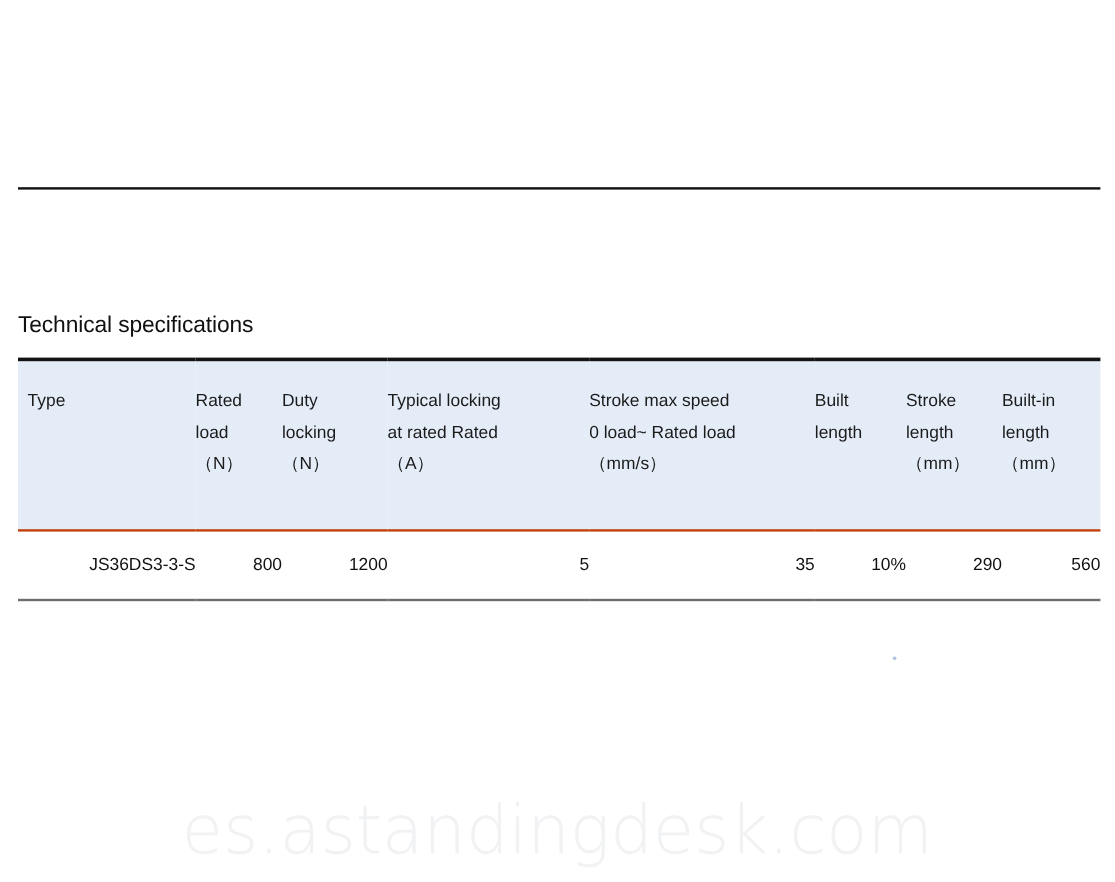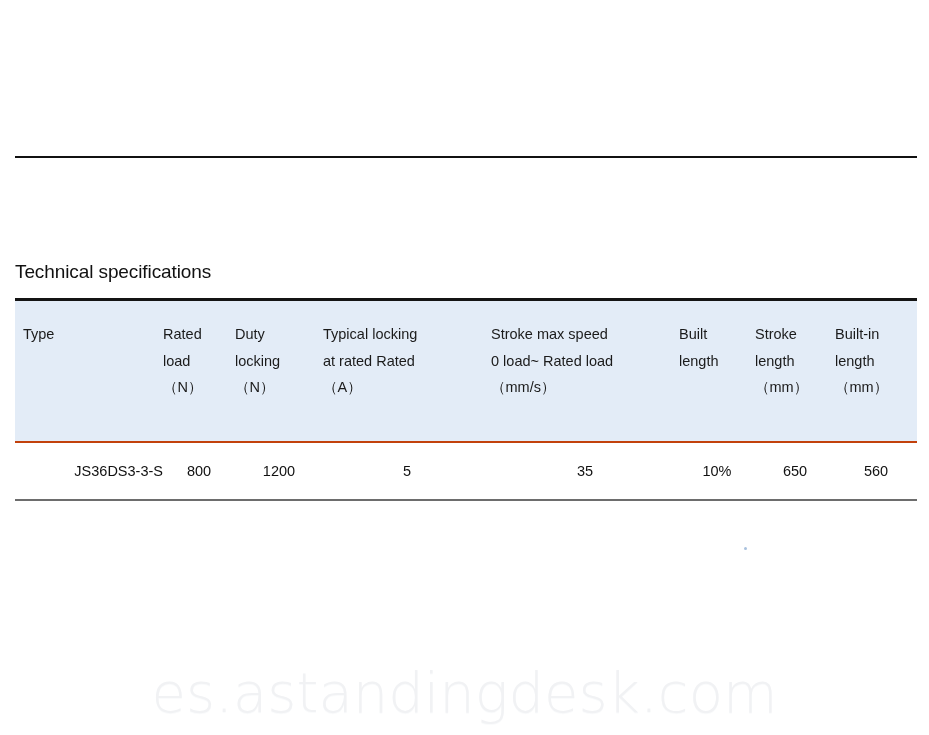--- a/index.html
+++ b/index.html
@@ -88,21 +88,21 @@
   }
   .hline { white-space: nowrap; display: block; }
   .hline:empty { display: none; }
 
   .spec-table tbody td {
     border-bottom: 2px solid #6d6d6d;
     padding: 0;
     height: 56px;
     font-size: 14.5px;
     color: #111111;
-    text-align: center;
+    text-align: right;
     vertical-align: middle;
     background: #ffffff;
   }
   .spec-table tbody td.col-type {
     text-align: right;
     padding-left: 8px;
   }
 
   
   .w-type   { width: 148px; }
@@ -211,21 +211,21 @@
       </tr>
     </thead>
     <tbody>
       <tr>
         <td class="col-type">JS36DS3-3-S</td>
         <td>800</td>
         <td>1200</td>
         <td>5</td>
         <td>35</td>
         <td>10%</td>
-        <td>650</td>
+        <td>290</td>
         <td>560</td>
       </tr>
     </tbody>
   </table>
 
   <div class="speck"></div>
 
   <div class="watermark">es.astandingdesk.com</div>
 
 </div>

